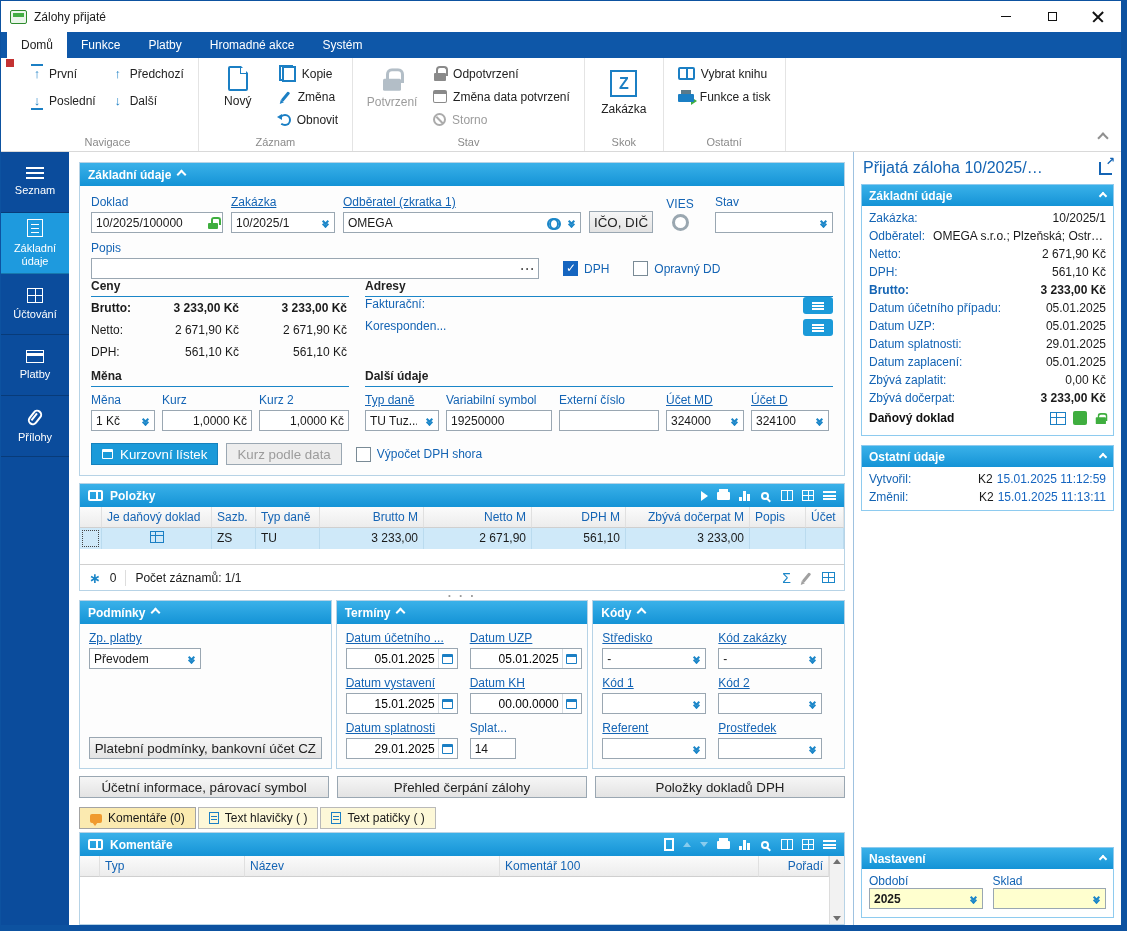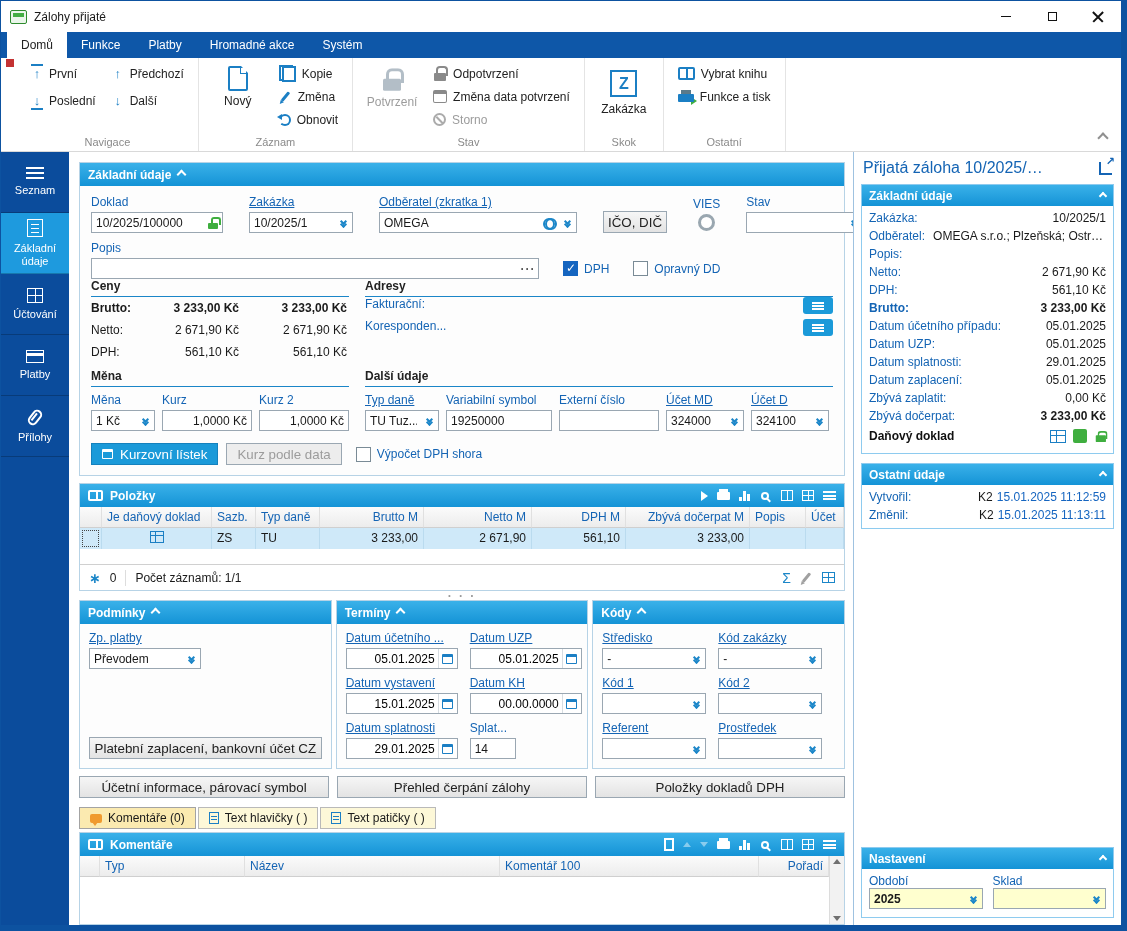--- a/index.html
+++ b/index.html
@@ -387,21 +387,21 @@
     </div>
 
     <div class="content">
 
       <div class="panel">
         <div class="panel-header">
           <span>Základní údaje</span>
           <span class="chev-up"></span>
         </div>
         <div class="form-body">
-          <div class="frow" style="gap:26px;">
+          <div class="frow" style="gap:8px;">
             <div class="fcol" style="width:132px;">
               <span class="flabel">Doklad</span>
               <div class="field">
                 <input value="10/2025/100000" style="">
                 <span class="icon-lock-sm"></span>
               </div>
             </div>
             <div class="fcol" style="width:104px;">
               <span class="flabel lnk">Zakázka</span>
               <div class="field">
@@ -669,21 +669,21 @@
           <div class="tri-body">
             <span class="flabel lnk">Zp. platby</span>
             <div class="field" style="width:112px;">
               <input value="Převodem" style="">
               <span class="dd">
                   <i></i>
                   <i></i>
                 </span>
             </div>
             <span style="flex:1;"></span>
-            <button class="btn-gray" style="width:100%;">Platební zaplacení, bankovní účet CZ</button>
+            <button class="btn-gray" style="width:100%;">Platební podmínky, bankovní účet CZ</button>
           </div>
         </div>
 
         <div class="panel tri-panel">
           <div class="panel-header">
             <span>Termíny</span>
             <span class="chev-up"></span>
           </div>
           <div class="tri-body">
             <div class="grid2">
@@ -910,24 +910,20 @@
         <div class="sec-body">
           <div class="rp-row">
               <span class="rp-l">Zakázka:</span>
               <span class="rp-v">10/2025/1</span>
             </div>
           <div class="rp-row">
               <span class="rp-l">Odběratel:</span>
               <span class="rp-v">OMEGA s.r.o.; Plzeňská; Ostrava...</span>
             </div>
           <div class="rp-row">
-              <span class="rp-l">Popis:</span>
-              <span class="rp-v"></span>
-            </div>
-          <div class="rp-row">
               <span class="rp-l">Netto:</span>
               <span class="rp-v">2 671,90 Kč</span>
             </div>
           <div class="rp-row">
               <span class="rp-l">DPH:</span>
               <span class="rp-v">561,10 Kč</span>
             </div>
           <div class="rp-row blb">
               <span class="rp-l">Brutto:</span>
               <span class="rp-v b">3 233,00 Kč</span>

